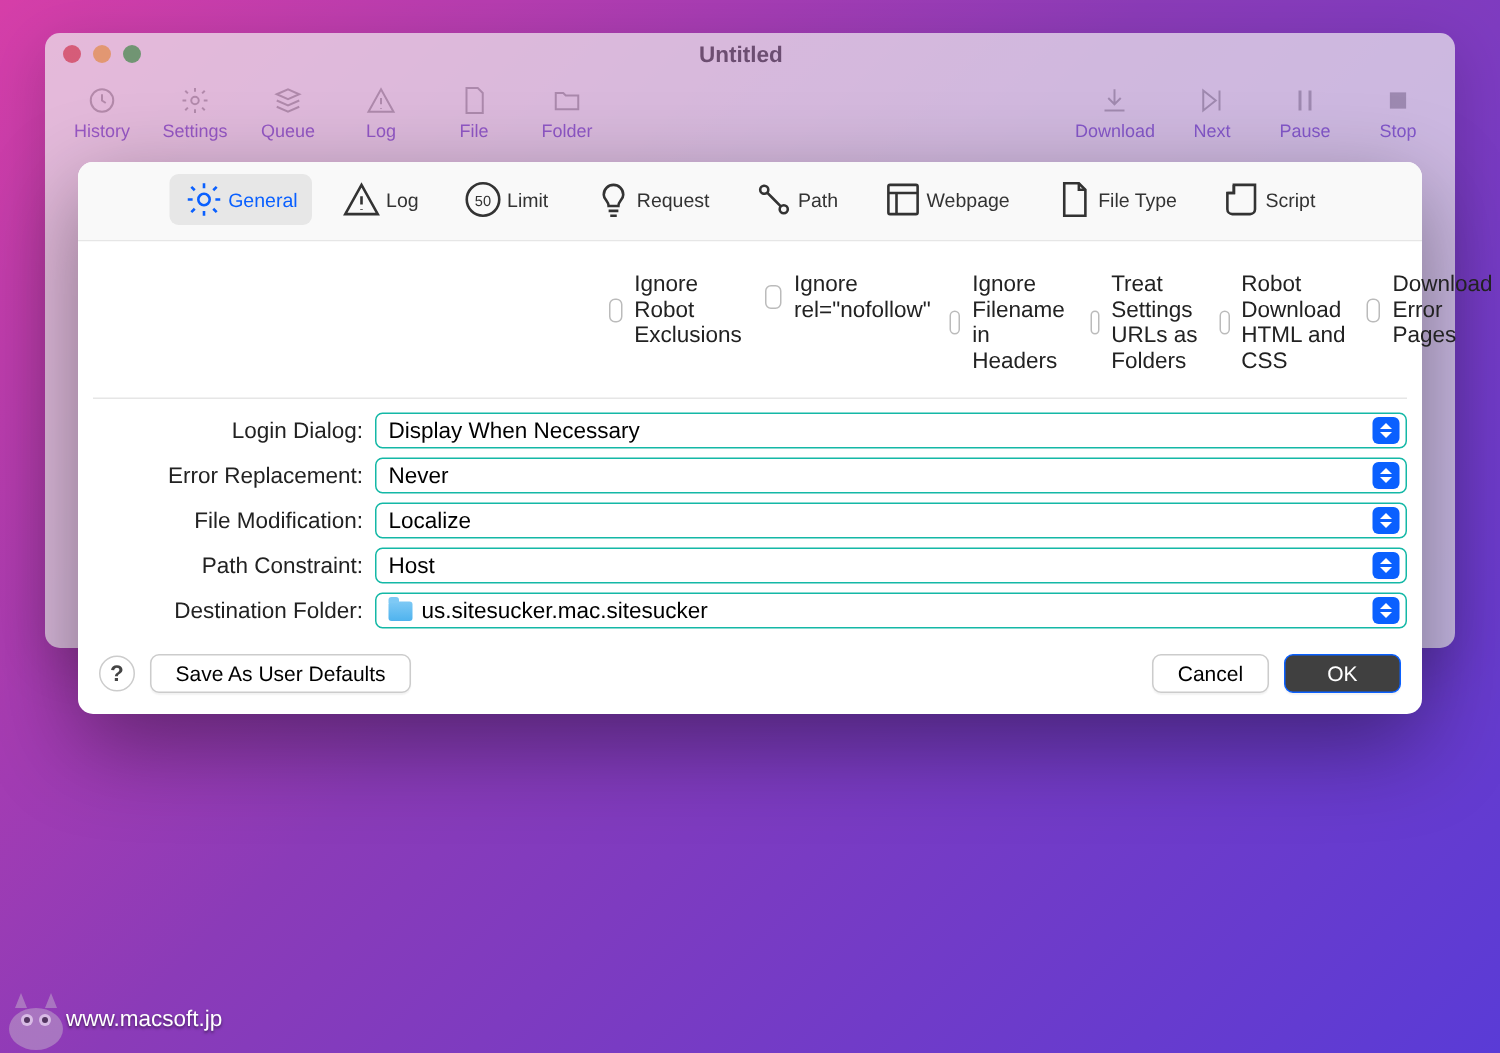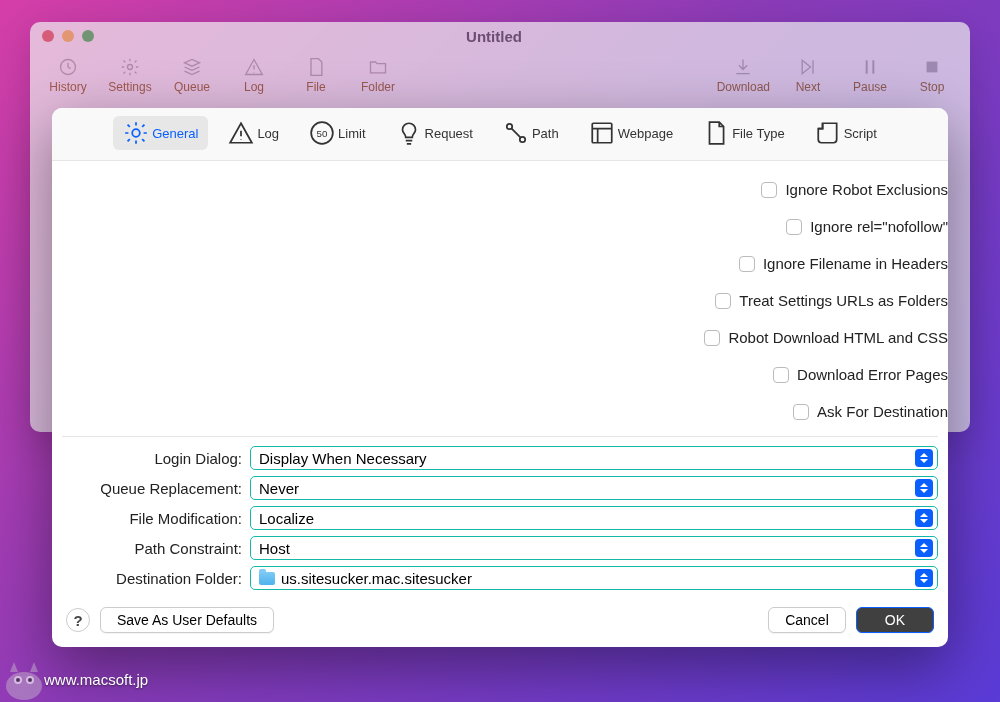--- a/index.html
+++ b/index.html
@@ -39,21 +39,21 @@
 }
 .main-toolbar {
   display: flex;
   gap: 14px;
   padding: 6px 14px 0 14px;
   align-items: flex-start;
 }
 .mtool {
   display: flex; flex-direction: column;
   align-items: center; gap: 2px;
-  color: #a16207;
+  color: #8b5cf6;
   font-size: 12px;
   min-width: 48px;
 }
 .mtool .ic { width: 22px; height: 22px; display:flex; align-items:center; justify-content:center; }
 .mtool-gap { flex: 1; }
 
 .sheet {
   position: absolute;
   top: 108px; left: 52px; right: 52px;
   background: #fff;
@@ -79,23 +79,23 @@
   color: #333;
   cursor: default;
 }
 .tab.active { background: #e7e7e7; color: #0a60ff; }
 .tab.active svg { stroke: #0a60ff; }
 .tab svg { stroke: #333; fill: none; stroke-width: 1.6; }
 
 .checks {
   padding: 20px 0 16px 0;
   display: flex;
-  flex-direction: column;
-  gap: 20px;
-  align-items: flex-end;
+  flex-direction: row;
+  gap: 8px;
+  align-items: flex-start;
   margin-left: 354px;
 }
 .checkrow { display: flex; align-items: center; gap: 8px; font-size: 15px; color:#222; }
 .checkbox {
   width: 16px; height: 16px;
   border: 1px solid #bbb;
   border-radius: 4px;
   background: #fff;
 }
 
@@ -399,21 +399,21 @@
 
   <div class="rows">
     <div class="row">
       <div class="row-label">Login Dialog:</div>
       <div class="selectbox">
         <span>Display When Necessary</span>
         <div class="stepper"></div>
       </div>
     </div>
     <div class="row">
-      <div class="row-label">Queue Replacement:</div>
+      <div class="row-label">Error Replacement:</div>
       <div class="selectbox">
         <span>Never</span>
         <div class="stepper"></div>
       </div>
     </div>
     <div class="row">
       <div class="row-label">File Modification:</div>
       <div class="selectbox">
         <span>Localize</span>
         <div class="stepper"></div>

